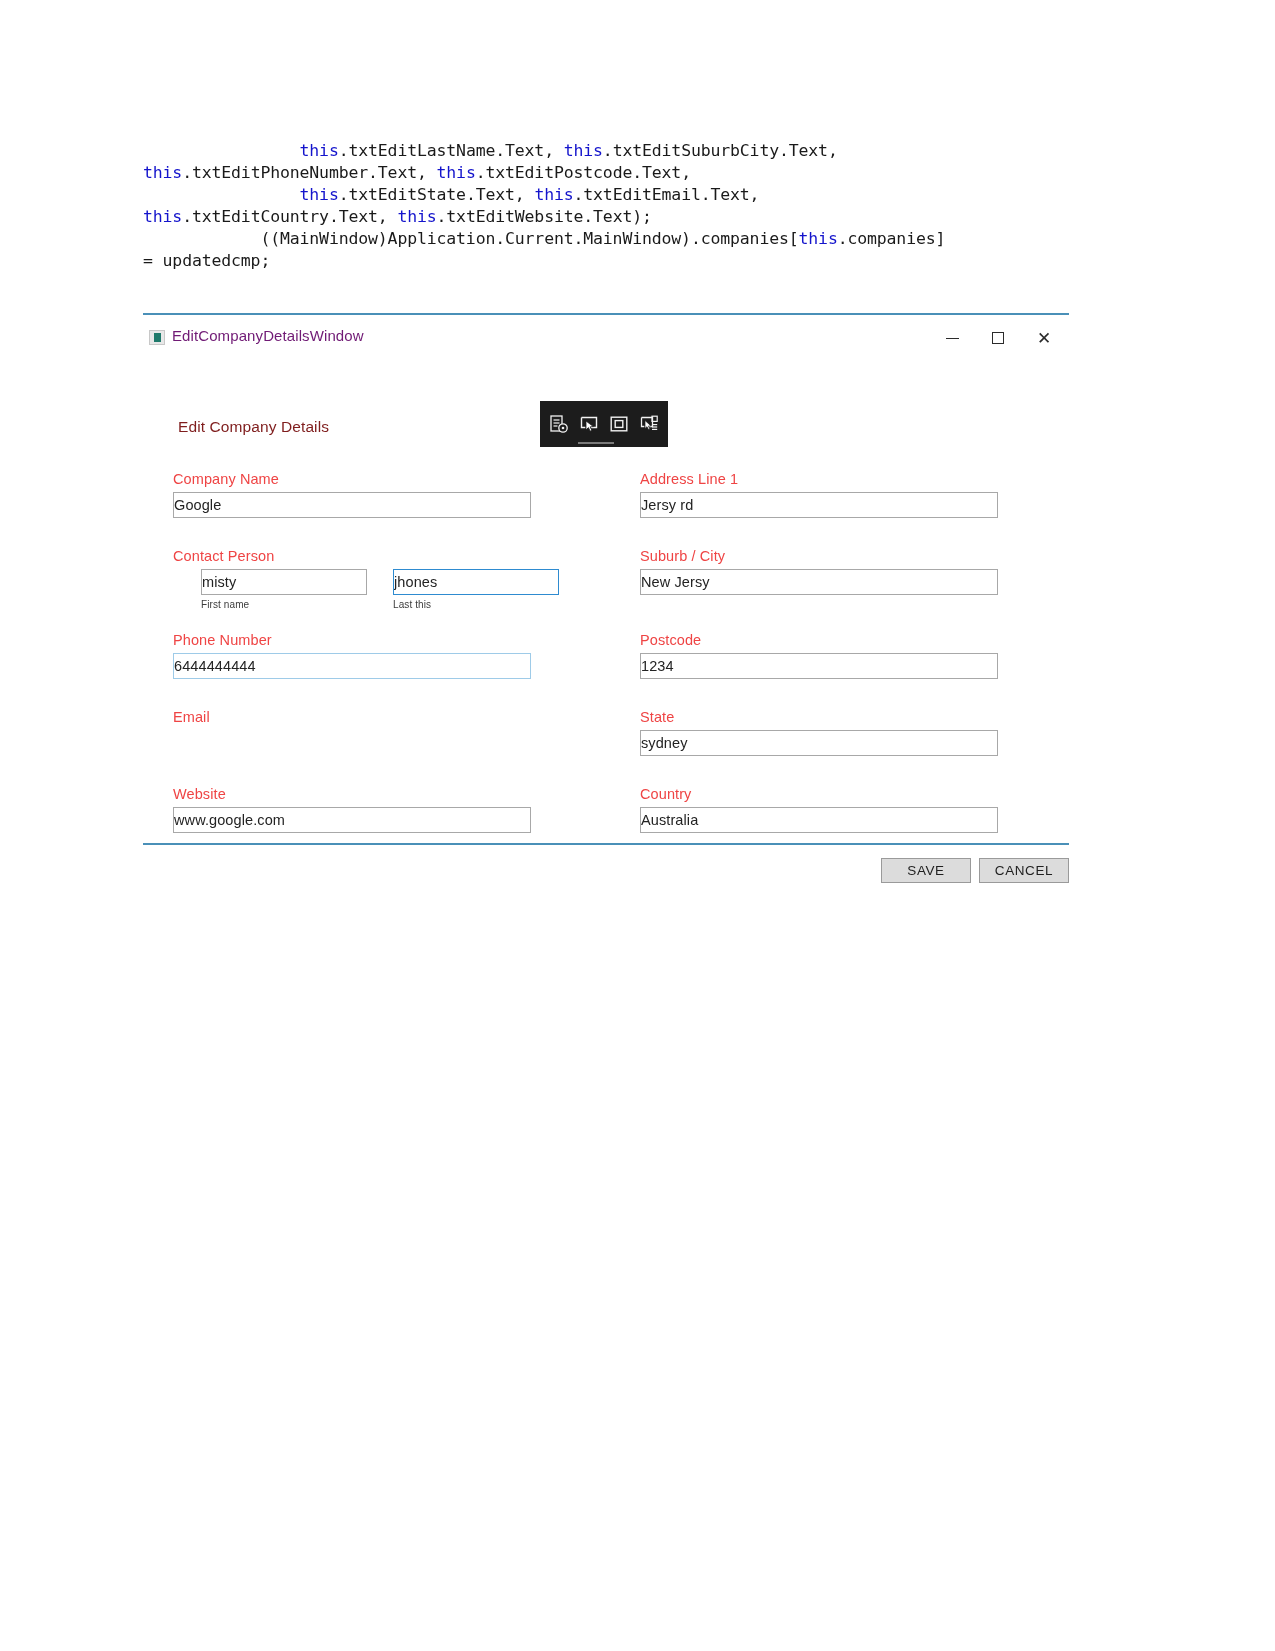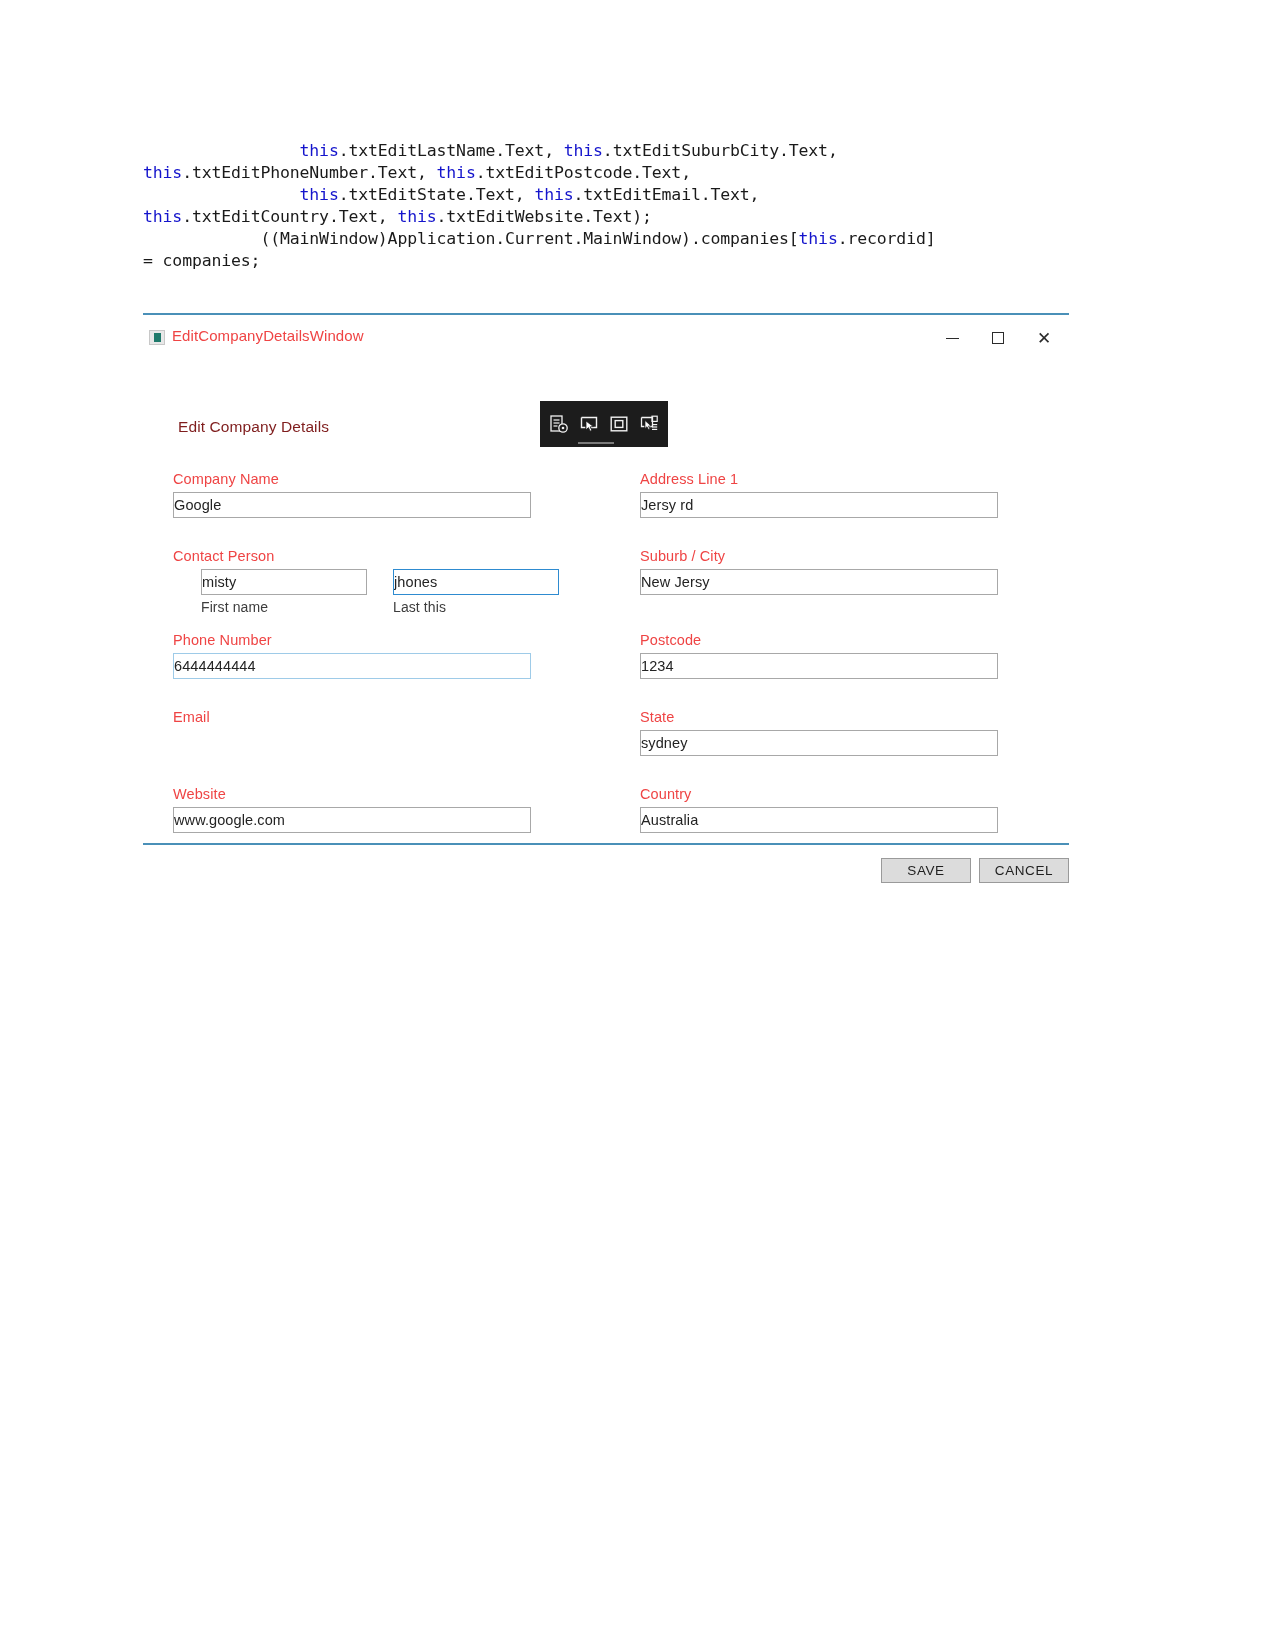--- a/index.html
+++ b/index.html
@@ -65,21 +65,21 @@
     top: 2px;
     width: 7px;
     height: 9px;
     background: #1f7a6b;
   }
   .title-text {
     position: absolute;
     left: 29px;
     top: 12px;
     font-size: 15px;
-    color: #ef4444;
+    color: #701a75;
     font-family: "Liberation Sans", sans-serif;
     letter-spacing: 0.1px;
   }
   .win-btns {
     position: absolute;
     right: 2px;
     top: 0;
     height: 46px;
     display: flex;
     align-items: center;
@@ -159,21 +159,21 @@
 
   .field { position: absolute; }
   .field-label {
     font-size: 14.5px;
     color: #ef4444;
     letter-spacing: 0.1px;
     display: block;
     margin-bottom: 5px;
   }
   .field-sublabel {
-    font-size: 14px;
+    font-size: 10px;
     color: #3d3d3d;
     letter-spacing: 0.1px;
     display: block;
     margin-top: 4px;
   }
   .tb {
     box-sizing: border-box;
     height: 26px;
     border: 1px solid #a8a8a8;
     background: #ffffff;
@@ -224,22 +224,22 @@
     background: #4a90b8;
   }
 </style>
 </head>
 <body>
 
 <div class="code-block" id="code-block"><span>                </span><span class="kw">this</span><span>.txtEditLastName.Text, </span><span class="kw">this</span><span>.txtEditSuburbCity.Text,</span>
 <span class="kw">this</span><span>.txtEditPhoneNumber.Text, </span><span class="kw">this</span><span>.txtEditPostcode.Text,</span>
 <span>                </span><span class="kw">this</span><span>.txtEditState.Text, </span><span class="kw">this</span><span>.txtEditEmail.Text,</span>
 <span class="kw">this</span><span>.txtEditCountry.Text, </span><span class="kw">this</span><span>.txtEditWebsite.Text);</span>
-<span>            ((MainWindow)Application.Current.MainWindow).companies[</span><span class="kw">this</span><span>.recordid]</span>
-<span>= companies;</span></div>
+<span>            ((MainWindow)Application.Current.MainWindow).companies[</span><span class="kw">this</span><span>.companies]</span>
+<span>= updatedcmp;</span></div>
 
 <div class="app-window">
 
   <div class="title-bar">
     <span class="app-icon"></span>
     <span class="title-text">EditCompanyDetailsWindow</span>
 
     <div class="win-btns">
       <div class="win-btn">
         <span class="glyph-min"></span>

